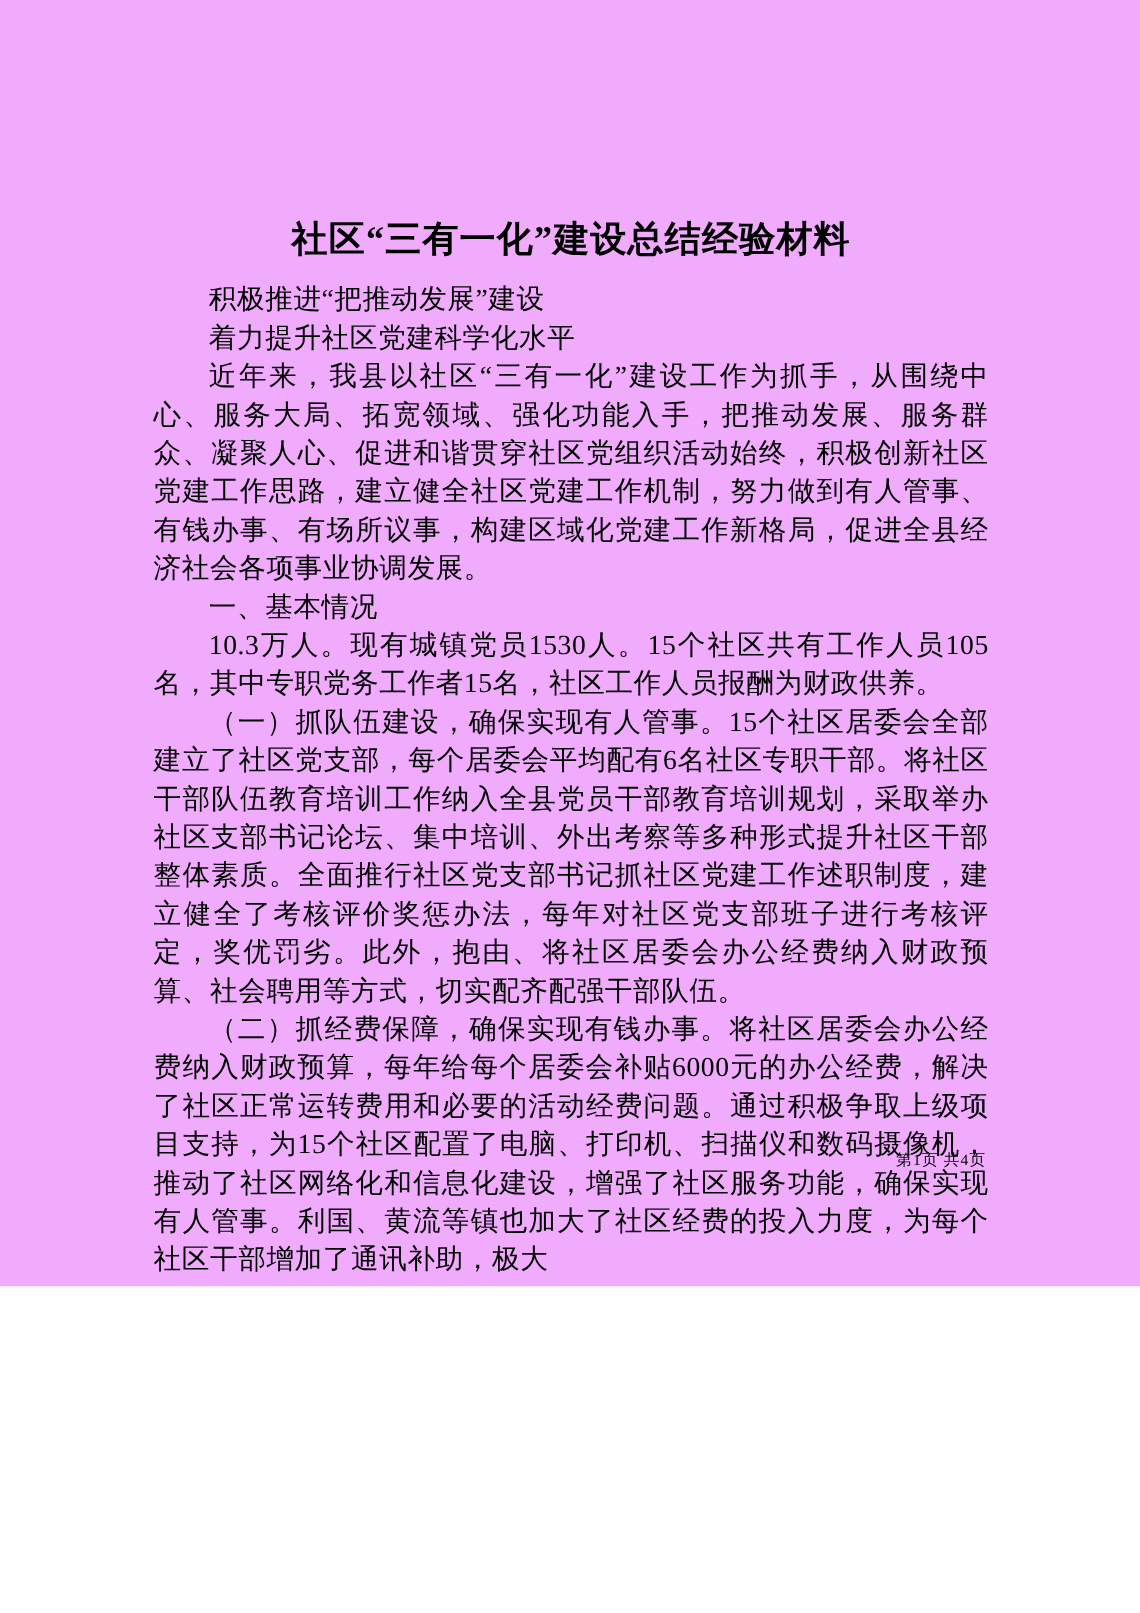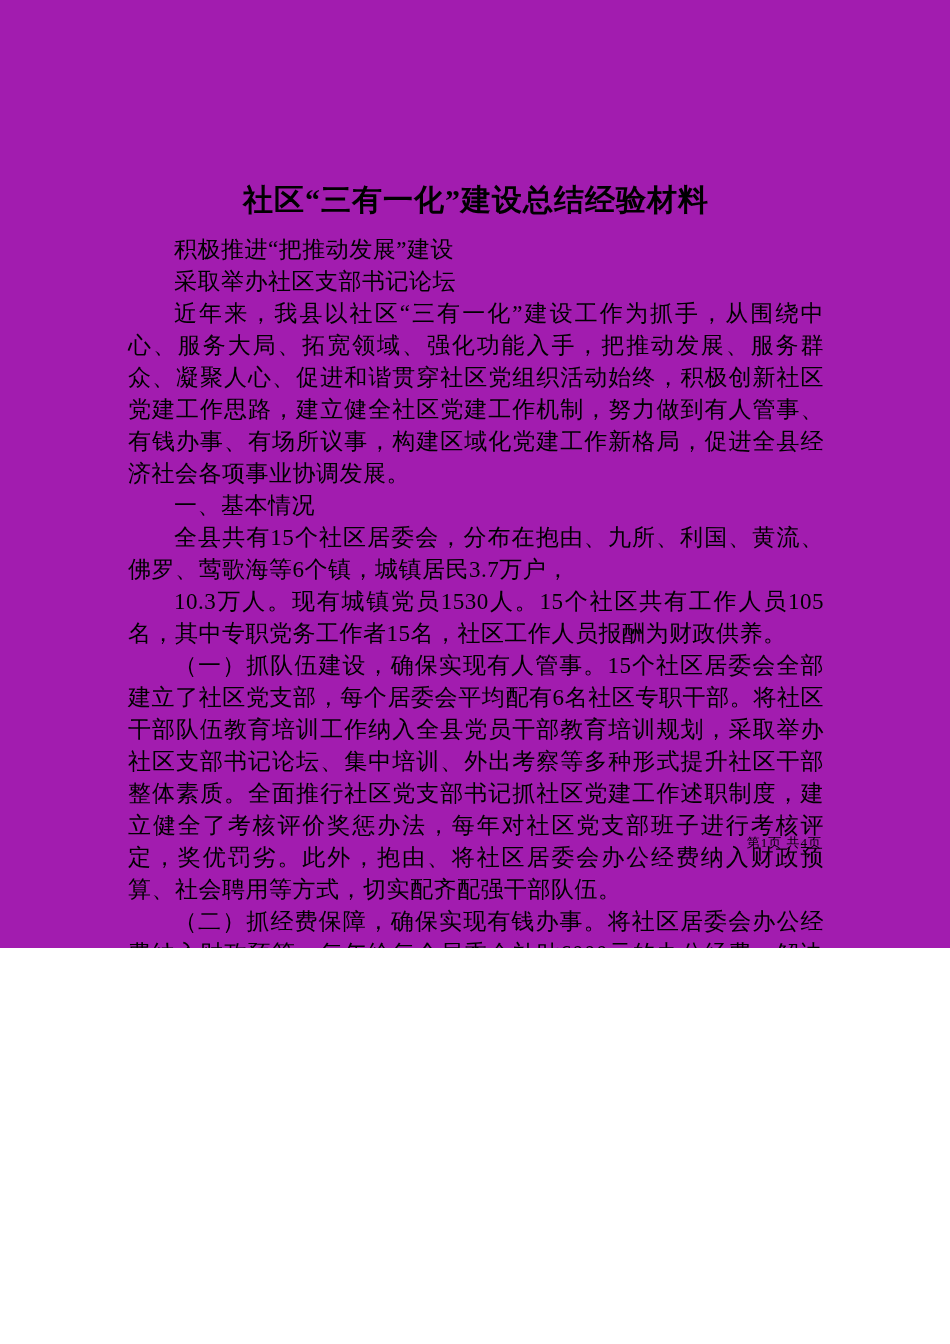--- a/index.html
+++ b/index.html
@@ -3,22 +3,22 @@
 <meta charset="utf-8">
 <style>
   html, body {
     margin: 0;
     padding: 0;
     background: #ffffff;
   }
   .page {
     position: relative;
     width: 950px;
-    height: 948px;
-    background: #a21caf;
+    height: 1072px;
+    background: #f0abfc;
     color: #000000;
     font-family: "Liberation Serif", "DejaVu Serif", serif;
     overflow: hidden;
     margin: 0 auto;
     box-sizing: border-box;
   }
   .content {
     position: absolute;
     top: 180px;
     left: 128px;
@@ -51,22 +51,21 @@
     color: #000000;
   }
 </style>
 </head>
 <body>
 
 <div class="page">
   <div class="content">
     <h1 class="doc-title">社区“三有一化”建设总结经验材料</h1>
     <p class="para">积极推进“把推动发展”建设</p>
-    <p class="para">采取举办社区支部书记论坛</p>
+    <p class="para">着力提升社区党建科学化水平</p>
     <p class="para">近年来，我县以社区“三有一化”建设工作为抓手，从围绕中心、服务大局、拓宽领域、强化功能入手，把推动发展、服务群众、凝聚人心、促进和谐贯穿社区党组织活动始终，积极创新社区党建工作思路，建立健全社区党建工作机制，努力做到有人管事、有钱办事、有场所议事，构建区域化党建工作新格局，促进全县经济社会各项事业协调发展。</p>
     <p class="para">一、基本情况</p>
-    <p class="para">全县共有15个社区居委会，分布在抱由、九所、利国、黄流、佛罗、莺歌海等6个镇，城镇居民3.7万户，</p>
     <p class="para">10.3万人。现有城镇党员1530人。15个社区共有工作人员105名，其中专职党务工作者15名，社区工作人员报酬为财政供养。</p>
     <p class="para">（一）抓队伍建设，确保实现有人管事。15个社区居委会全部建立了社区党支部，每个居委会平均配有6名社区专职干部。将社区干部队伍教育培训工作纳入全县党员干部教育培训规划，采取举办社区支部书记论坛、集中培训、外出考察等多种形式提升社区干部整体素质。全面推行社区党支部书记抓社区党建工作述职制度，建立健全了考核评价奖惩办法，每年对社区党支部班子进行考核评定，奖优罚劣。此外，抱由、将社区居委会办公经费纳入财政预算、社会聘用等方式，切实配齐配强干部队伍。</p>
     <p class="para">（二）抓经费保障，确保实现有钱办事。将社区居委会办公经费纳入财政预算，每年给每个居委会补贴6000元的办公经费，解决了社区正常运转费用和必要的活动经费问题。通过积极争取上级项目支持，为15个社区配置了电脑、打印机、扫描仪和数码摄像机，推动了社区网络化和信息化建设，增强了社区服务功能，确保实现有人管事。利国、黄流等镇也加大了社区经费的投入力度，为每个社区干部增加了通讯补助，极大</p>
   </div>
   <div class="footer">第1页  共4页</div>
 </div>
 
 </body></html>

